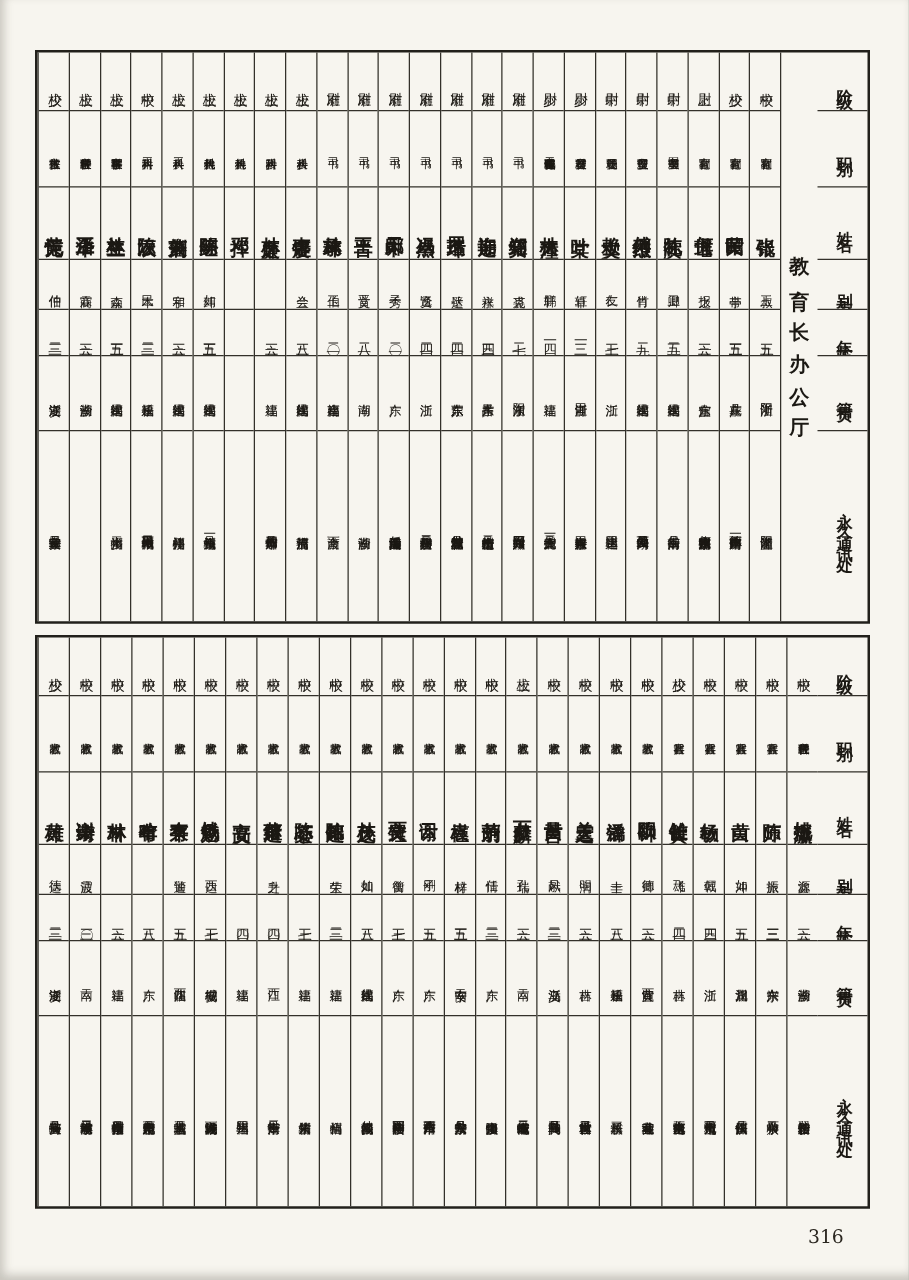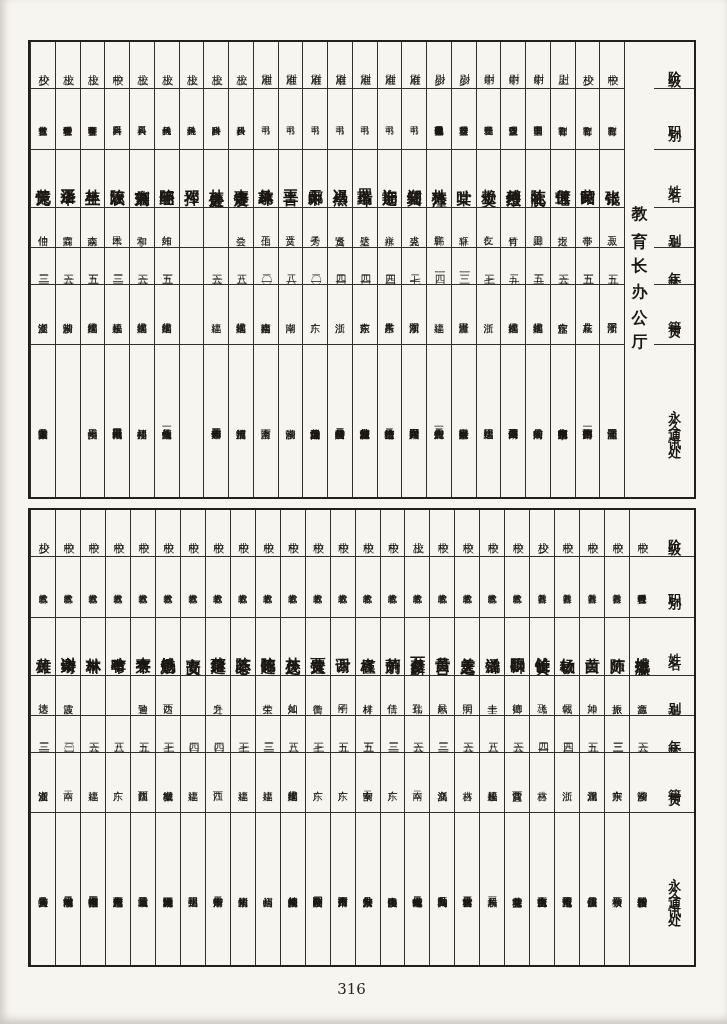--- a/index.html
+++ b/index.html
@@ -47,21 +47,21 @@
   .c-age    {height:37px;font-size:11px;}
   .c-native {height:60px;font-size:10px;justify-content:space-evenly;}
   .c-addr   {height:152px;font-size:10px;}
   .hdrcol .cell{font-size:13px;font-weight:bold;letter-spacing:4px;}
   .hdrcol .c-addr{letter-spacing:9px;}
   .titlecol .title-cell{
     height:455px;border-bottom:none;
     font-size:16px;font-weight:bold;letter-spacing:26px;
   }
   .pagenum{
-    margin-top:13px;text-align:center;padding-right:21px;
+    margin-top:13px;text-align:right;padding-right:21px;
     font-family:"DejaVu Serif",serif;font-size:15px;color:#2a261f;
   }
 </style>
 </head>
 <body>
 
 <div class="page">
 
   <div class="rtable">
     <div class="col hdrcol">

